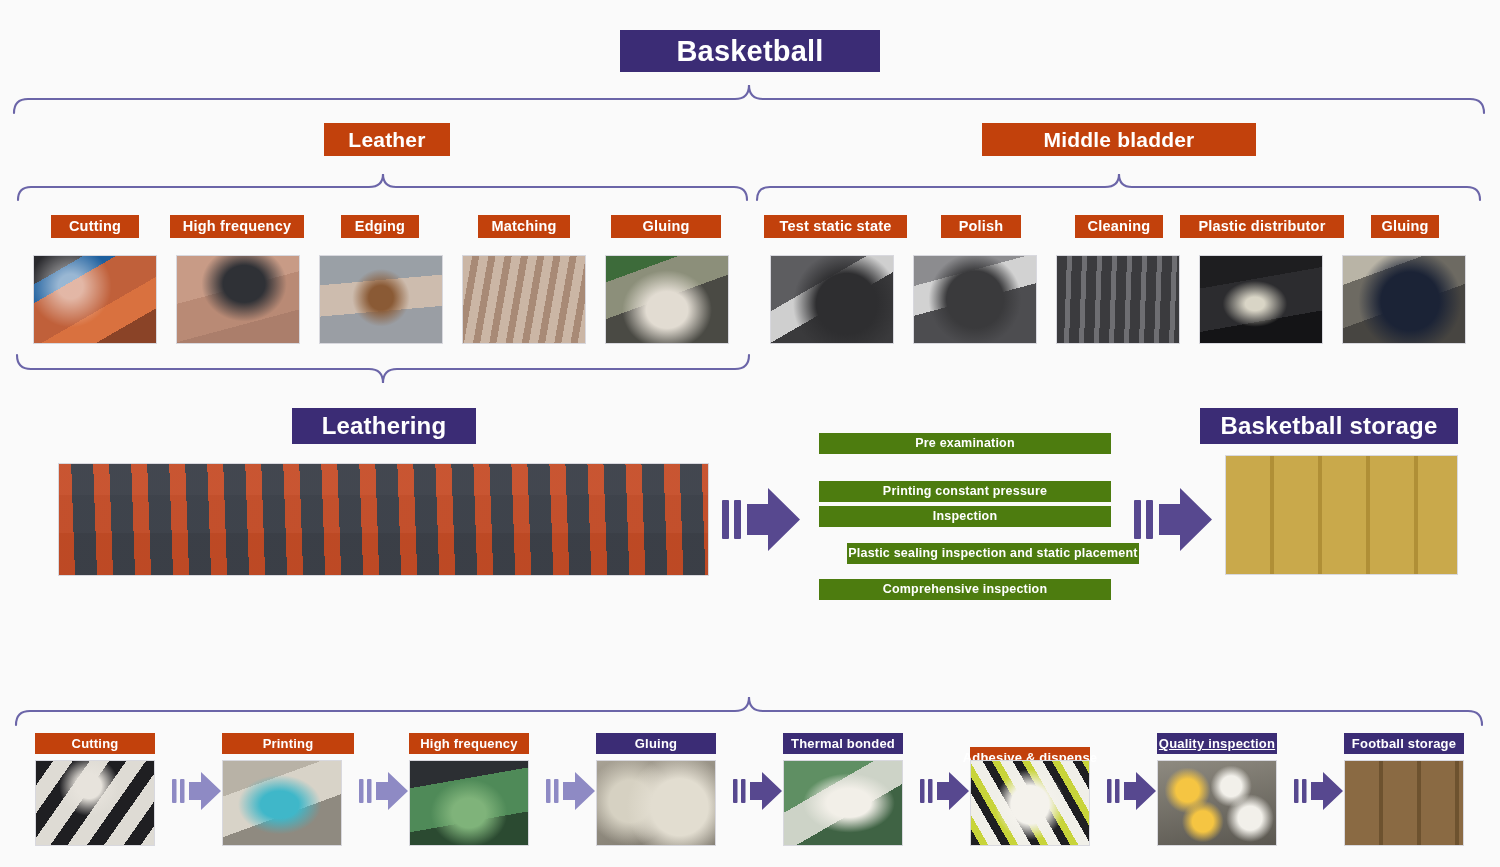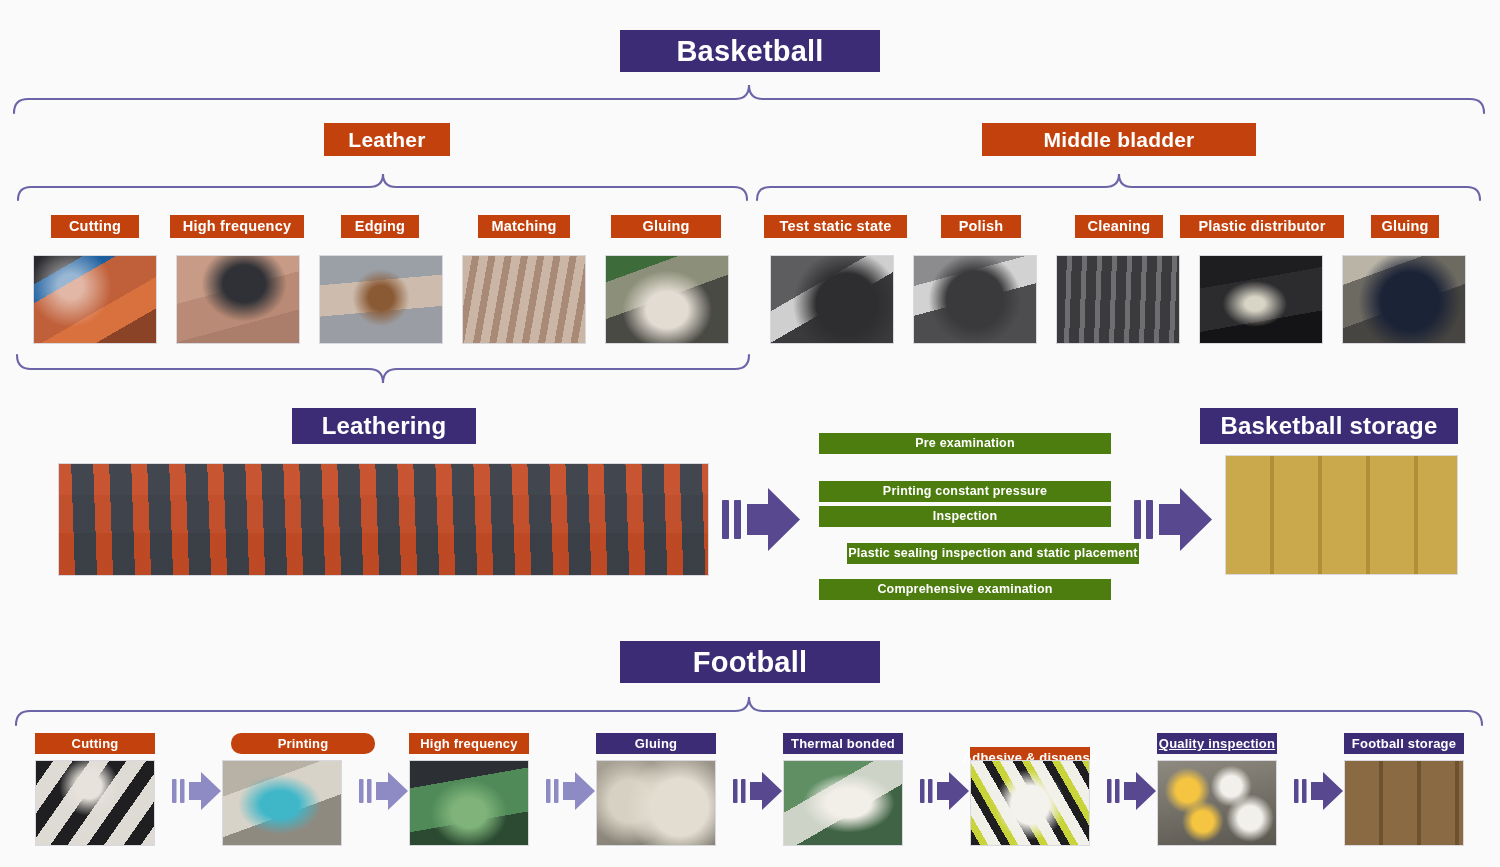--- a/index.html
+++ b/index.html
@@ -236,39 +236,38 @@
   <div class="photo" style="left:58px; top:463px; width:651px; height:113px;">
     <i style="background:
         repeating-linear-gradient(88deg, rgba(214,77,33,.85) 0 16px, rgba(60,64,72,.9) 16px 38px),
         linear-gradient(180deg,#7c8592 0 28%,#55606c 28% 62%,#2e3439 62% 100%);"></i>
   </div>
 
   <div class="chip listitem" style="left:819px; top:433px;">Pre examination</div>
   <div class="chip listitem" style="left:819px; top:470px;margin-top:11px;">Printing constant pressure</div>
   <div class="chip listitem" style="left:819px; top:506px;">Inspection</div>
   <div class="chip listitem" style="left:819px; top:543px;margin-left:28px;">Plastic sealing inspection and static placement</div>
-  <div class="chip listitem" style="left:819px; top:579px;">Comprehensive examination</div>
+  <div class="chip listitem" style="left:819px; top:579px;">Comprehensive inspection</div>
 
   <div class="chip dark row3" style="left:1200px; top:408px; width:258px;">Basketball storage</div>
   <div class="photo" style="left:1225px; top:455px; width:233px; height:120px;">
     <i style="background:
         repeating-linear-gradient(90deg,#c9a94b 0 44px,#b08f36 44px 48px),
         repeating-linear-gradient(0deg,#c9a94b 0 30px,#a98a33 30px 34px);"></i>
   </div>
 
-  <div class="chip dark title" style="left:620px; top:641px; width:260px;">Football</div>
 
   <div class="chip light fstep" style="left:35px;   top:733px; width:120px;">Cutting</div>
   <div class="photo" style="left:35px;  top:760px; width:120px; height:86px;">
     <i style="background:
         radial-gradient(circle at 45% 30%, #e7e3dc 0 14%, transparent 34%),
         repeating-linear-gradient(125deg,#1f1f22 0 14px,#dedbd4 14px 30px);"></i>
   </div>
 
-  <div class="chip light fstep" style="left:231px;  top:733px; width:144px;border-radius:10px;">Printing</div>
+  <div class="chip light fstep" style="left:222px;  top:733px; width:132px;">Printing</div>
   <div class="photo" style="left:222px; top:760px; width:120px; height:86px;">
     <i style="background:
         radial-gradient(ellipse at 48% 52%, #3fb7c9 0 22%, transparent 48%),
         linear-gradient(160deg,#b8b2a6 0 28%,#d8d3c8 28% 60%,#8f8a80 60% 100%);"></i>
   </div>
 
   <div class="chip light fstep" style="left:409px;  top:733px; width:120px;">High frequency</div>
   <div class="photo" style="left:409px; top:760px; width:120px; height:86px;">
     <i style="background:
         radial-gradient(ellipse at 50% 62%, #7fb37a 0 20%, transparent 46%),

